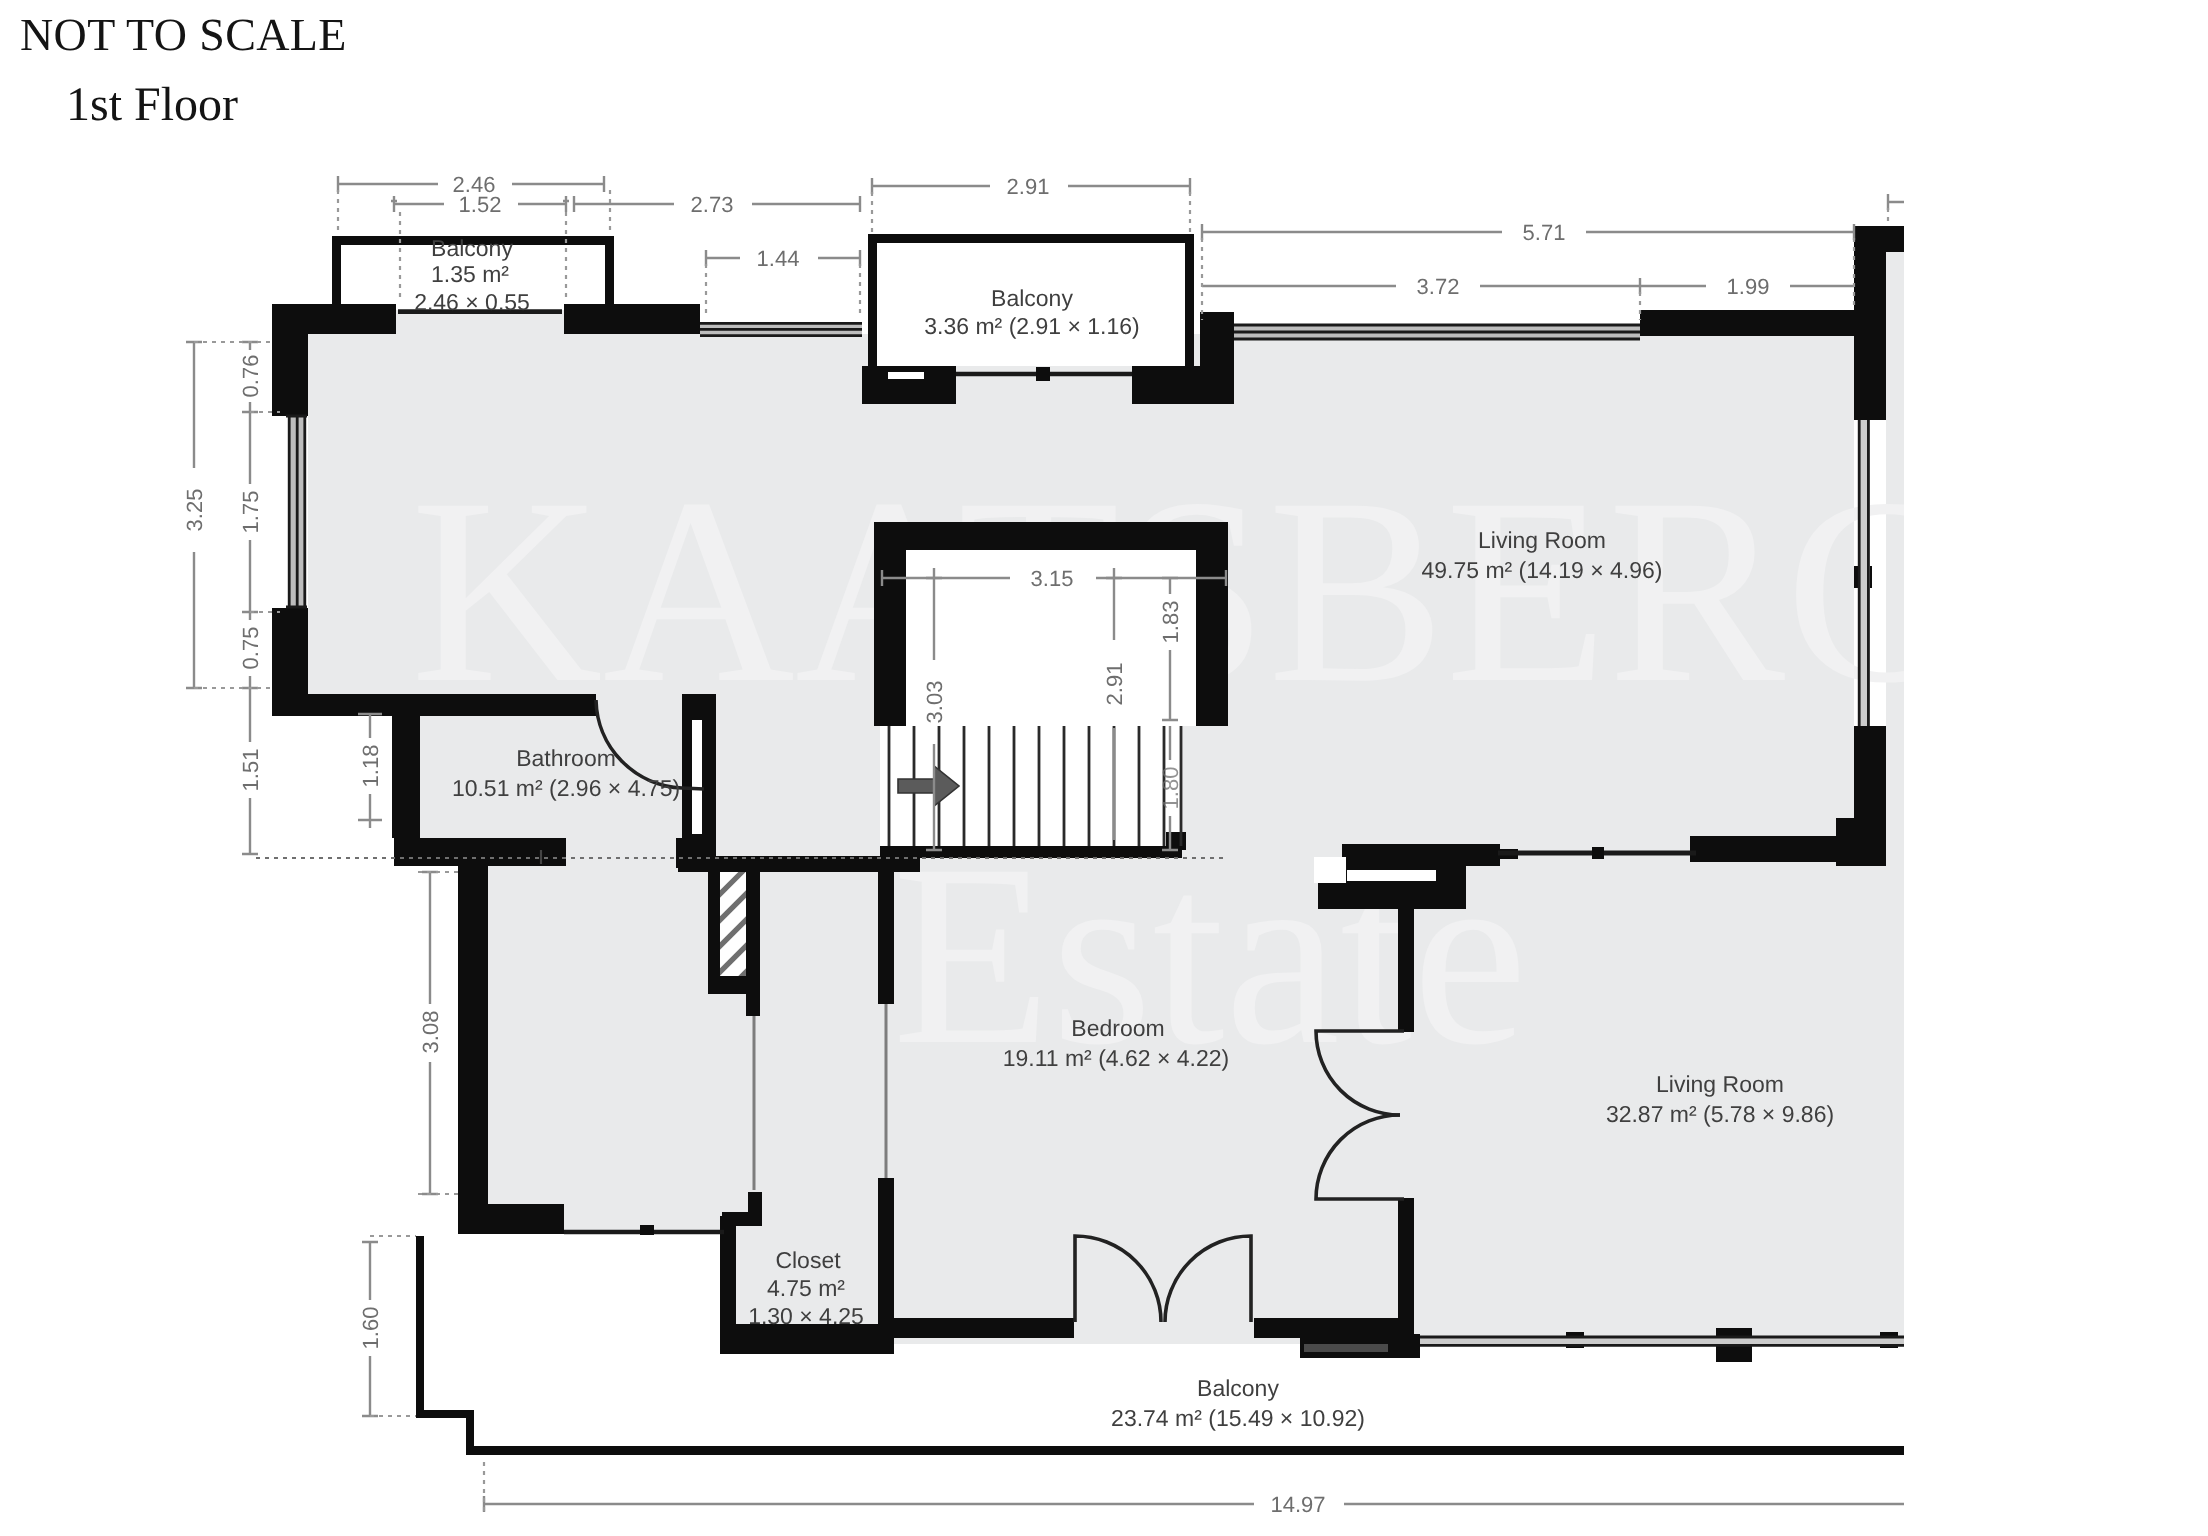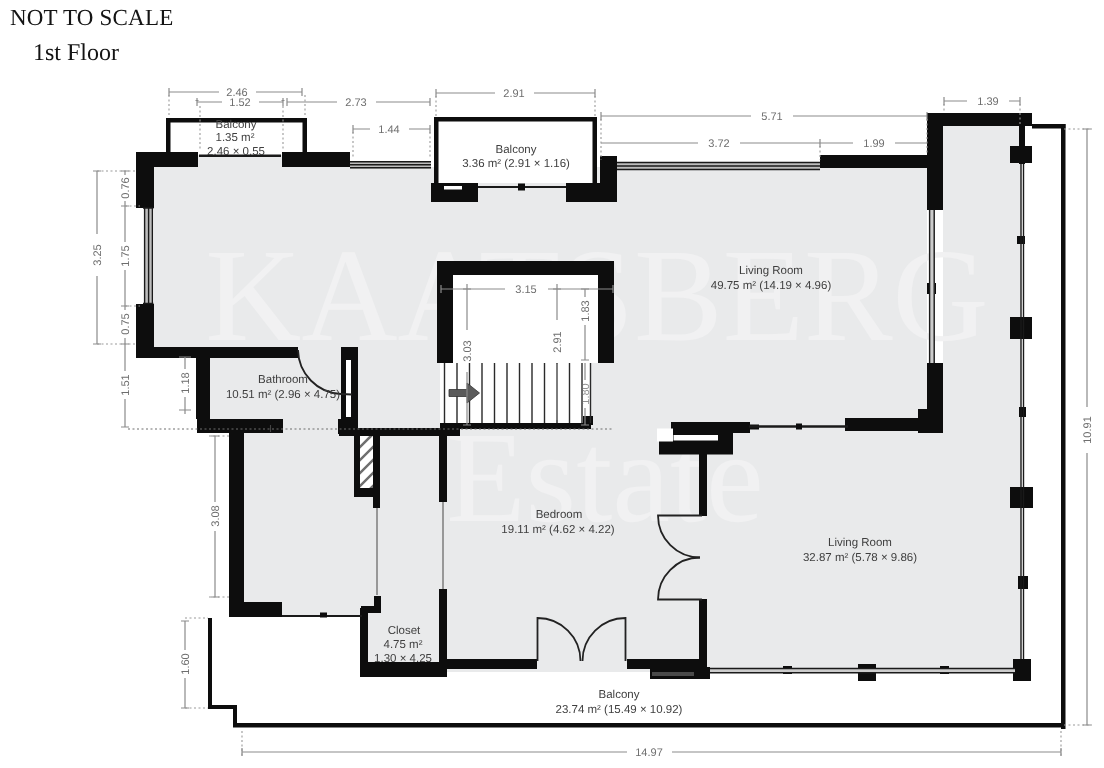--- a/index.html
+++ b/index.html
@@ -1,16 +1,16 @@
 <!DOCTYPE html>
 <html><head>
 <meta charset="utf-8">
 <style>
   html,body{margin:0;padding:0;background:#ffffff;-webkit-font-smoothing:antialiased;text-rendering:geometricPrecision;}
-  #page{position:relative;width:1104px;height:768px;background:#0369a1;overflow:hidden;text-align:center;}
+  #page{position:relative;width:952px;height:768px;background:#0369a1;overflow:hidden;text-align:center;}
   svg{position:absolute;left:0;top:0;}
   text{font-family:"Liberation Sans",sans-serif;}
   .ttl{font-family:"Liberation Serif",serif;}
   .room{fill:#3f3f3f;font-size:11.5px;text-anchor:middle;}
   .dim{fill:#6e6e6e;font-size:11px;text-anchor:middle;}
   .wm{font-family:"Liberation Serif",serif;fill:#f1f1f2;}
 </style>
 </head>
 <body>
 <div id="page">

